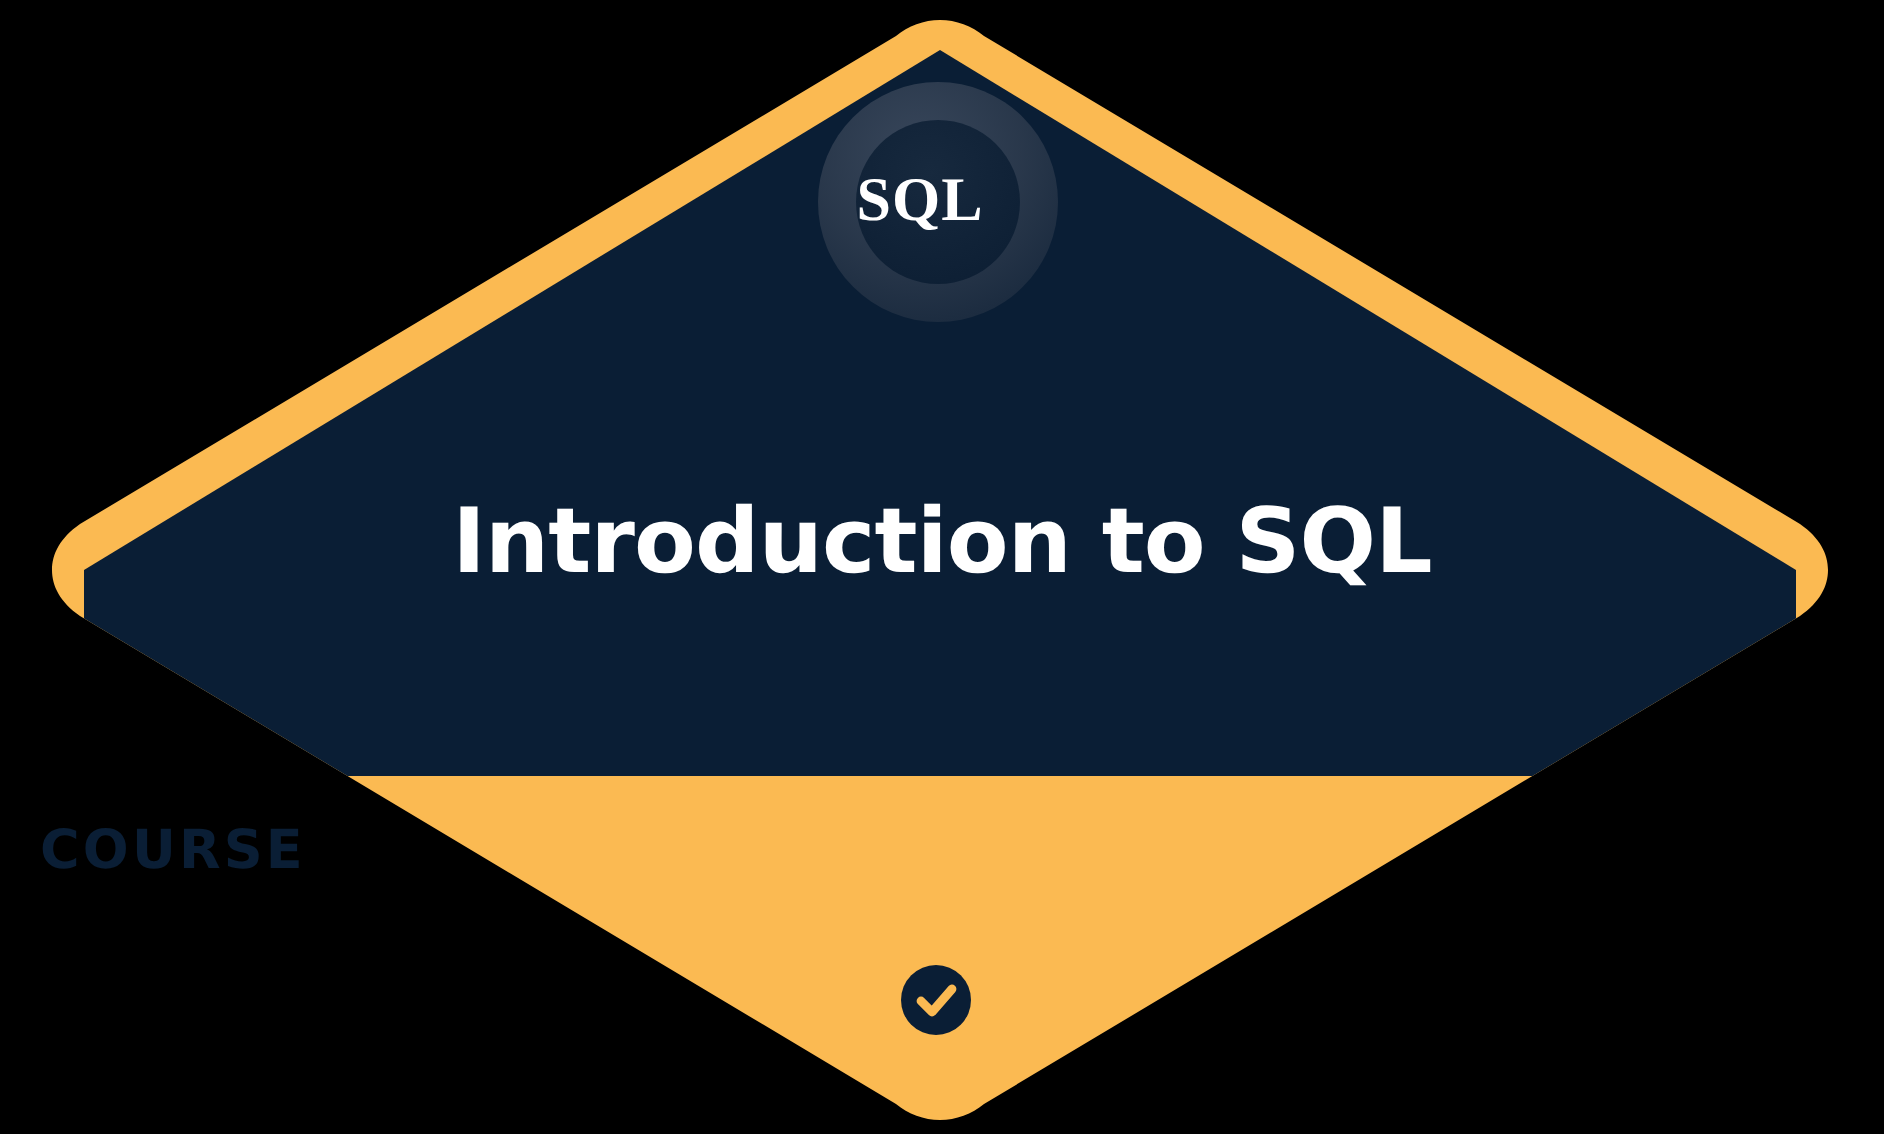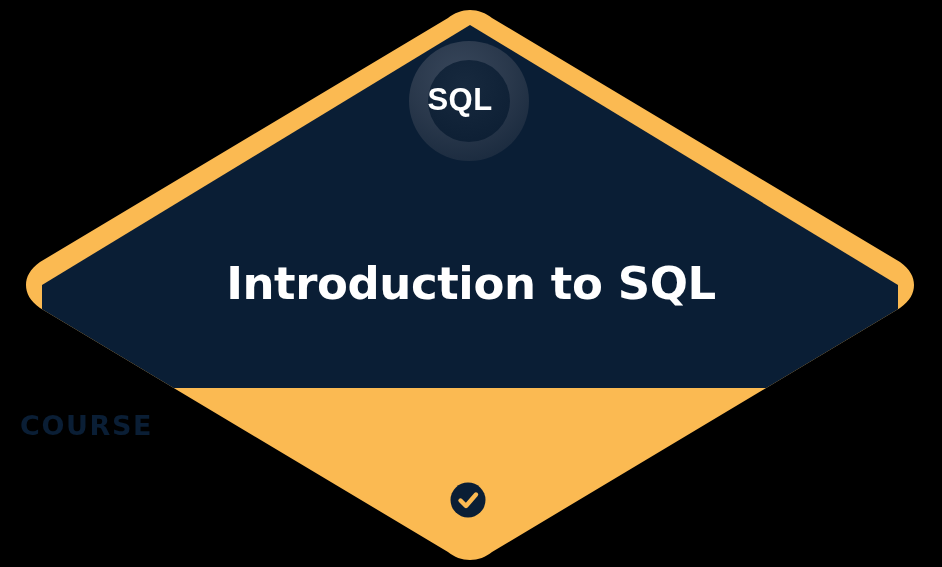--- a/index.html
+++ b/index.html
@@ -35,40 +35,39 @@
     width: 942px;
     height: 567px;
     pointer-events: none;
   }
   .tech-abbrev {
     position: absolute;
     left: 0;
     top: 78px;
     width: 920px;
     text-align: center;
-    font-family: Liberation Sans, sans-serif;
+    font-family: Liberation Serif, serif;
     font-size: 31px;
     font-weight: 700;
     letter-spacing: 0.5px;
     color: #ffffff;
     line-height: 44px;
   }
   .course-title {
     position: absolute;
     left: 0;
     top: 242px;
     width: 942px;
     text-align: center;
     font-family: "DejaVu Sans", sans-serif;
     font-size: 45px;
     font-weight: 700;
     letter-spacing: -0.4px;
     color: #ffffff;
     line-height: 58px;
-    margin-top: 13px;
   }
   .status-block {
     position: absolute;
     left: 0;
     top: 408px;
     width: 942px;
     text-align: left;
     margin-left: 20px;
   }
   .status-line {

